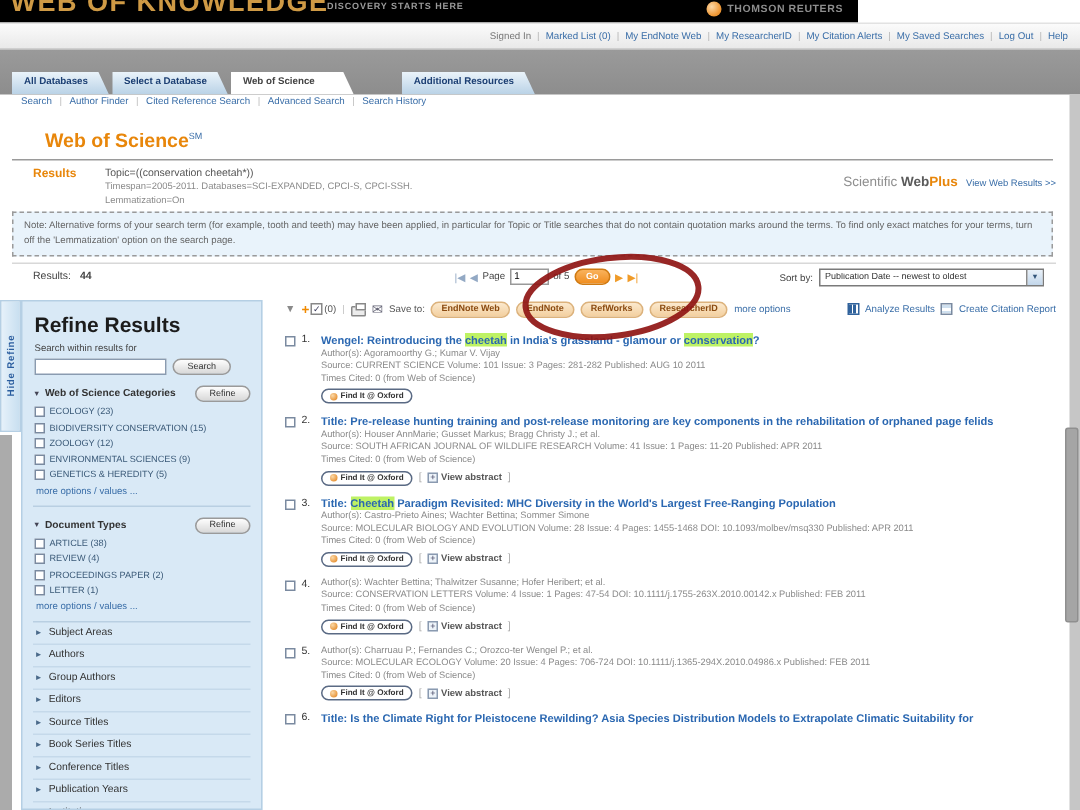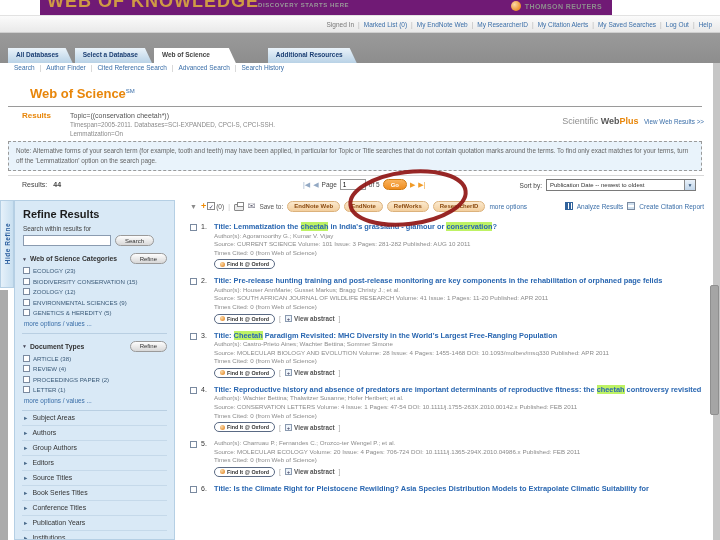--- a/index.html
+++ b/index.html
@@ -1,21 +1,21 @@
 <!DOCTYPE html>
 <html><head>
 <meta charset="utf-8">
 <style>
   * { margin:0; padding:0; box-sizing:border-box; }
   html,body { width:720px; height:540px; }
   body { font-family:"Liberation Sans", sans-serif; background:#fff; }
   .page { position:relative; width:720px; height:540px; overflow:hidden; background:#fff; }
 
   
-  .brand-bar { position:absolute; top:0; left:0; width:572px; height:15px; background:#701a75; overflow:hidden;margin-left:40px; }
+  .brand-bar { position:absolute; top:0; left:0; width:572px; height:15px; background:#000000; overflow:hidden; }
   .logo { position:absolute; left:7px; top:-9px; font-size:18px; font-weight:bold; letter-spacing:1px; color:#cf9a45; }
   .tagline { position:absolute; left:218px; top:2px; font-size:6px; letter-spacing:.6px; color:#9a9a9a; font-weight:bold; }
   .provider { position:absolute; right:10px; top:1px; display:flex; align-items:center; gap:4px; font-size:7px; font-weight:bold; color:#8d8d8d; letter-spacing:.4px; }
   .orb { width:10px; height:10px; border-radius:50%; background:radial-gradient(circle at 35% 35%, #fbd9a8, #ef9b3c 60%, #d97c14); border:1px solid #d9categorical8a2a; }
 
   
   .utility-bar { position:absolute; top:15px; left:0; width:720px; height:18px; background:linear-gradient(#fbfbfb,#e9e9e9); border-top:1px solid #e2e2e2; border-bottom:1px solid #cfcfcf; }
   #utility-links { position:absolute; right:8px; top:5px; font-size:6.5px; white-space:nowrap; }
   #utility-links a { color:#3a6ea8; text-decoration:none; }
   #utility-links a.muted { color:#777; }
@@ -89,21 +89,21 @@
 
   
   .hide-tab { position:absolute; left:0; top:200px; width:14px; height:88px; background:linear-gradient(90deg,#e6f1fa,#c8dff0);
               border:1px solid #b5cfe4; display:flex; align-items:center; justify-content:center; cursor:pointer; }
   .hide-tab span { writing-mode:vertical-rl; transform:rotate(180deg); font-size:6.5px; font-weight:bold; color:#2a5d9e; letter-spacing:.5px; }
   .left-strip { position:absolute; left:0; top:290px; width:8px; height:250px; background:#ababab; }
   .right-strip { position:absolute; right:0; top:63px; width:7px; height:477px; background:#c6c6c6; }
   .scroll-thumb { position:absolute; right:1px; top:222px; width:9px; height:130px; background:#a5a5a5; border:1px solid #8f8f8f; border-radius:2px; }
 
   .sidebar { position:absolute; left:14px; top:200px; width:161px; height:340px; background:#d9e9f6; border:1px solid #b5cfe4; padding:5px 7px; overflow:hidden; }
-  .sb-title { font-size:11px; font-weight:bold; color:#1c1c1c; margin:2px 0 5px 1px; }
+  .sb-title { font-size:14px; font-weight:bold; color:#1c1c1c; margin:2px 0 5px 1px; }
   .sb-slabel { font-size:6.4px; color:#444; margin-left:1px; }
   .sb-srow { display:flex; align-items:center; gap:4px; margin:3px 0 6px 1px; }
   .sb-input { width:88px; height:11px; border:1px solid #8a9bb0; font-size:6.5px; padding:0 2px; font-family:"Liberation Sans",sans-serif; }
   .pill-btn { height:11px; padding:0 9px; border:1px solid #9a9a9a; border-radius:7px; background:linear-gradient(#fdfdfd,#d8d8d8);
               font-size:6px; color:#333; cursor:pointer; font-family:"Liberation Sans",sans-serif; white-space:nowrap; }
   .sb-ghead { display:flex; align-items:center; gap:3px; margin:7px 0 3px 0; }
   .tri { font-size:5px; color:#445; }
   .sb-gtitle { flex:1; font-size:6.8px; font-weight:bold; color:#333; white-space:nowrap; }
   .sb-opt { display:flex; align-items:center; gap:3px; margin:0 0 3.5px 1px; }
   .cbx { width:7px; height:7px; border:1px solid #7a8aa0; background:#fff; flex:none; cursor:pointer; }
@@ -333,21 +333,21 @@
           <span class="sb-seclabel">Institutions</span>
         </div>
       </div>
   </aside>
 
   <div id="results-list">
       <div class="result">
         <span class="cbx rc"></span>
         <span class="rnum">1.</span>
         <div class="rbody">
-          <a class="rtitle"><span>Title: Lemmatization the </span><span class="hl">cheetah</span><span> in India's grassland - glamour or </span><span class="hl">conservation</span><span>?</span></a>
+          <a class="rtitle"><span>Wengel: Reintroducing the </span><span class="hl">cheetah</span><span> in India's grassland - glamour or </span><span class="hl">conservation</span><span>?</span></a>
           <div class="rmeta">Author(s): Agoramoorthy G.; Kumar V. Vijay</div>
           <div class="rmeta">Source: CURRENT SCIENCE  Volume: 101  Issue: 3  Pages: 281-282  Published: AUG 10 2011</div>
           <div class="rmeta">Times Cited: 0 (from Web of Science)</div>
           <div class="rbtns">
             <span class="findit">
               <span class="forb"></span>
               <span class="fi-label">Find It @ Oxford</span>
             </span>
           </div>
         </div>
@@ -393,21 +393,20 @@
               <span class="va-label">View abstract</span>
             </span>
             <span class="brk">]</span>
           </div>
         </div>
       </div>
       <div class="result">
         <span class="cbx rc"></span>
         <span class="rnum">4.</span>
         <div class="rbody">
-          <a class="rtitle"><span>Title: Reproductive history and absence of predators are important determinants of reproductive fitness: the </span><span class="hl">cheetah</span><span> controversy revisited</span></a>
           <div class="rmeta">Author(s): Wachter Bettina; Thalwitzer Susanne; Hofer Heribert; et al.</div>
           <div class="rmeta">Source: CONSERVATION LETTERS  Volume: 4  Issue: 1  Pages: 47-54  DOI: 10.1111/j.1755-263X.2010.00142.x  Published: FEB 2011</div>
           <div class="rmeta">Times Cited: 0 (from Web of Science)</div>
           <div class="rbtns">
             <span class="findit">
               <span class="forb"></span>
               <span class="fi-label">Find It @ Oxford</span>
             </span>
             <span class="brk">[</span>
             <span class="viewabs">

